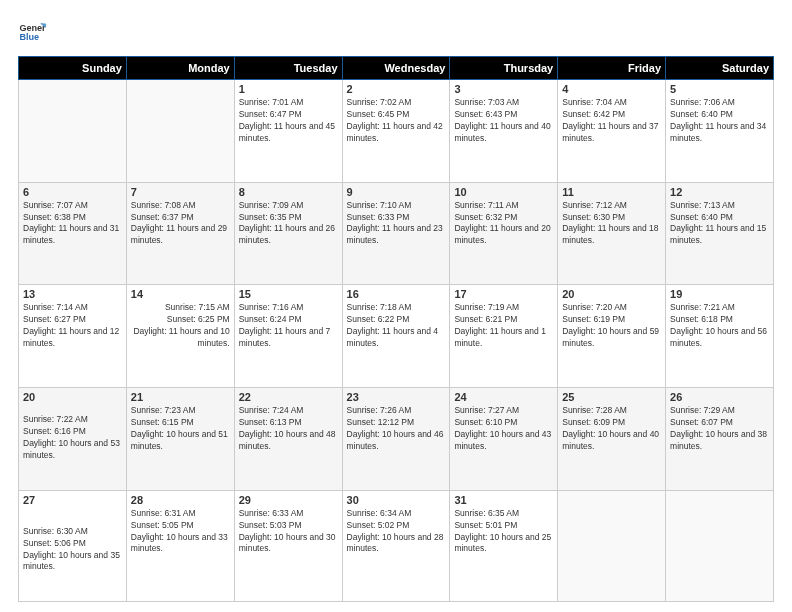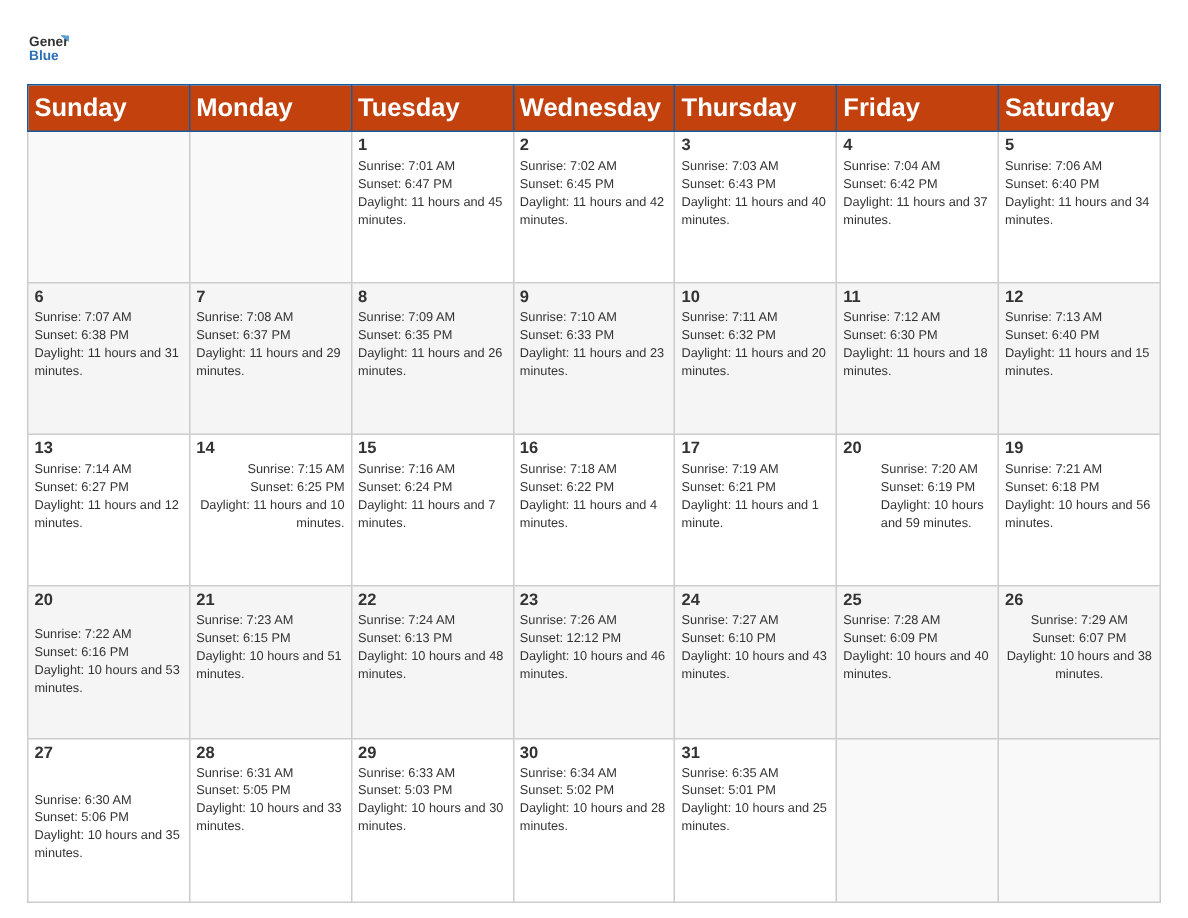--- a/index.html
+++ b/index.html
@@ -46,26 +46,26 @@
       color: #555;
     }
     .calendar {
       flex: 1;
       border: 1px solid #ccc;
       border-collapse: collapse;
       width: 100%;
       table-layout: fixed;
     }
     .calendar th {
-      background: #c2410c;
+      background: #000000;
       color: #fff;
-      font-size: 17px;
+      font-size: 11px;
       font-weight: bold;
       padding: 5px 4px;
-      text-align: left;
+      text-align: right;
       border: 1px solid #1a5a9a;
     }
     .calendar td {
       border: 1px solid #ccc;
       vertical-align: top;
       padding: 3px 4px;
       font-size: 9px;
       color: #333;
       height: 80px;
     }
@@ -227,21 +227,21 @@
 Daylight: 11 hours and 4 minutes.</div>
           </td>
           <td>
             <span class="day-num">17</span>
             <div class="day-info" style="white-space: pre-line;">Sunrise: 7:19 AM
 Sunset: 6:21 PM
 Daylight: 11 hours and 1 minute.</div>
           </td>
           <td>
             <span class="day-num">20</span>
-            <div class="day-info" style="white-space: pre-line; margin-left: 25px;">Sunrise: 7:20 AM
+            <div class="day-info" style="white-space: pre-line;">Sunrise: 7:20 AM
 Sunset: 6:19 PM
 Daylight: 10 hours and 59 minutes.</div>
           </td>
           <td>
             <span class="day-num">19</span>
             <div class="day-info" style="white-space: pre-line;">Sunrise: 7:21 AM
 Sunset: 6:18 PM
 Daylight: 10 hours and 56 minutes.</div>
           </td>
         </tr>
@@ -277,21 +277,21 @@
 Daylight: 10 hours and 43 minutes.</div>
           </td>
           <td>
             <span class="day-num">25</span>
             <div class="day-info" style="white-space: pre-line;">Sunrise: 7:28 AM
 Sunset: 6:09 PM
 Daylight: 10 hours and 40 minutes.</div>
           </td>
           <td>
             <span class="day-num">26</span>
-            <div class="day-info" style="white-space: pre-line; text-align: center;">Sunrise: 7:29 AM
+            <div class="day-info" style="white-space: pre-line;">Sunrise: 7:29 AM
 Sunset: 6:07 PM
 Daylight: 10 hours and 38 minutes.</div>
           </td>
         </tr>
         <tr>
           <td>
             <span class="day-num">27</span>
             <div class="day-info" style="white-space: pre-line; margin-top: 20px;">Sunrise: 6:30 AM
 Sunset: 5:06 PM
 Daylight: 10 hours and 35 minutes.</div>

